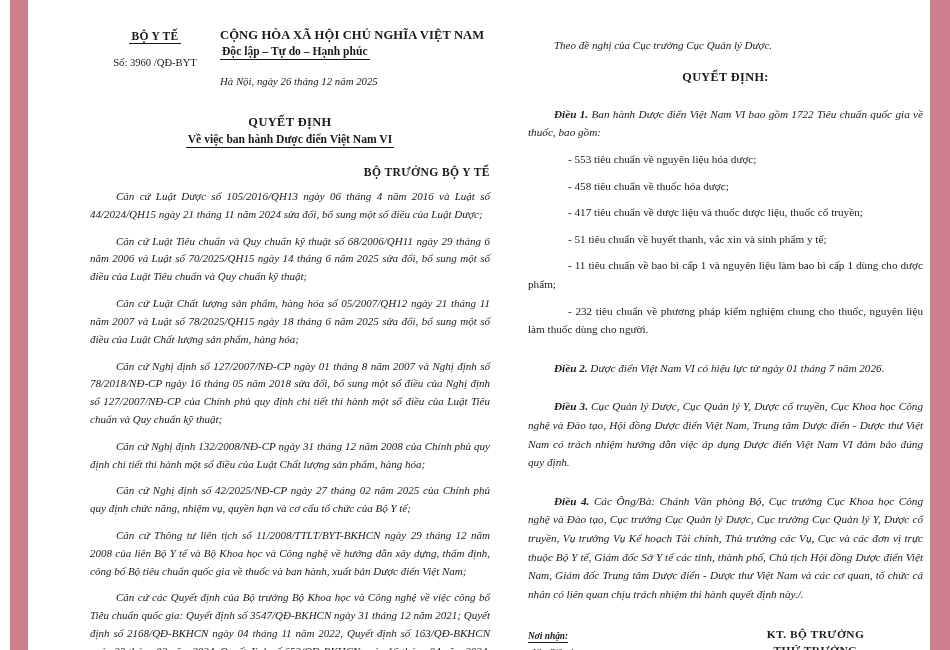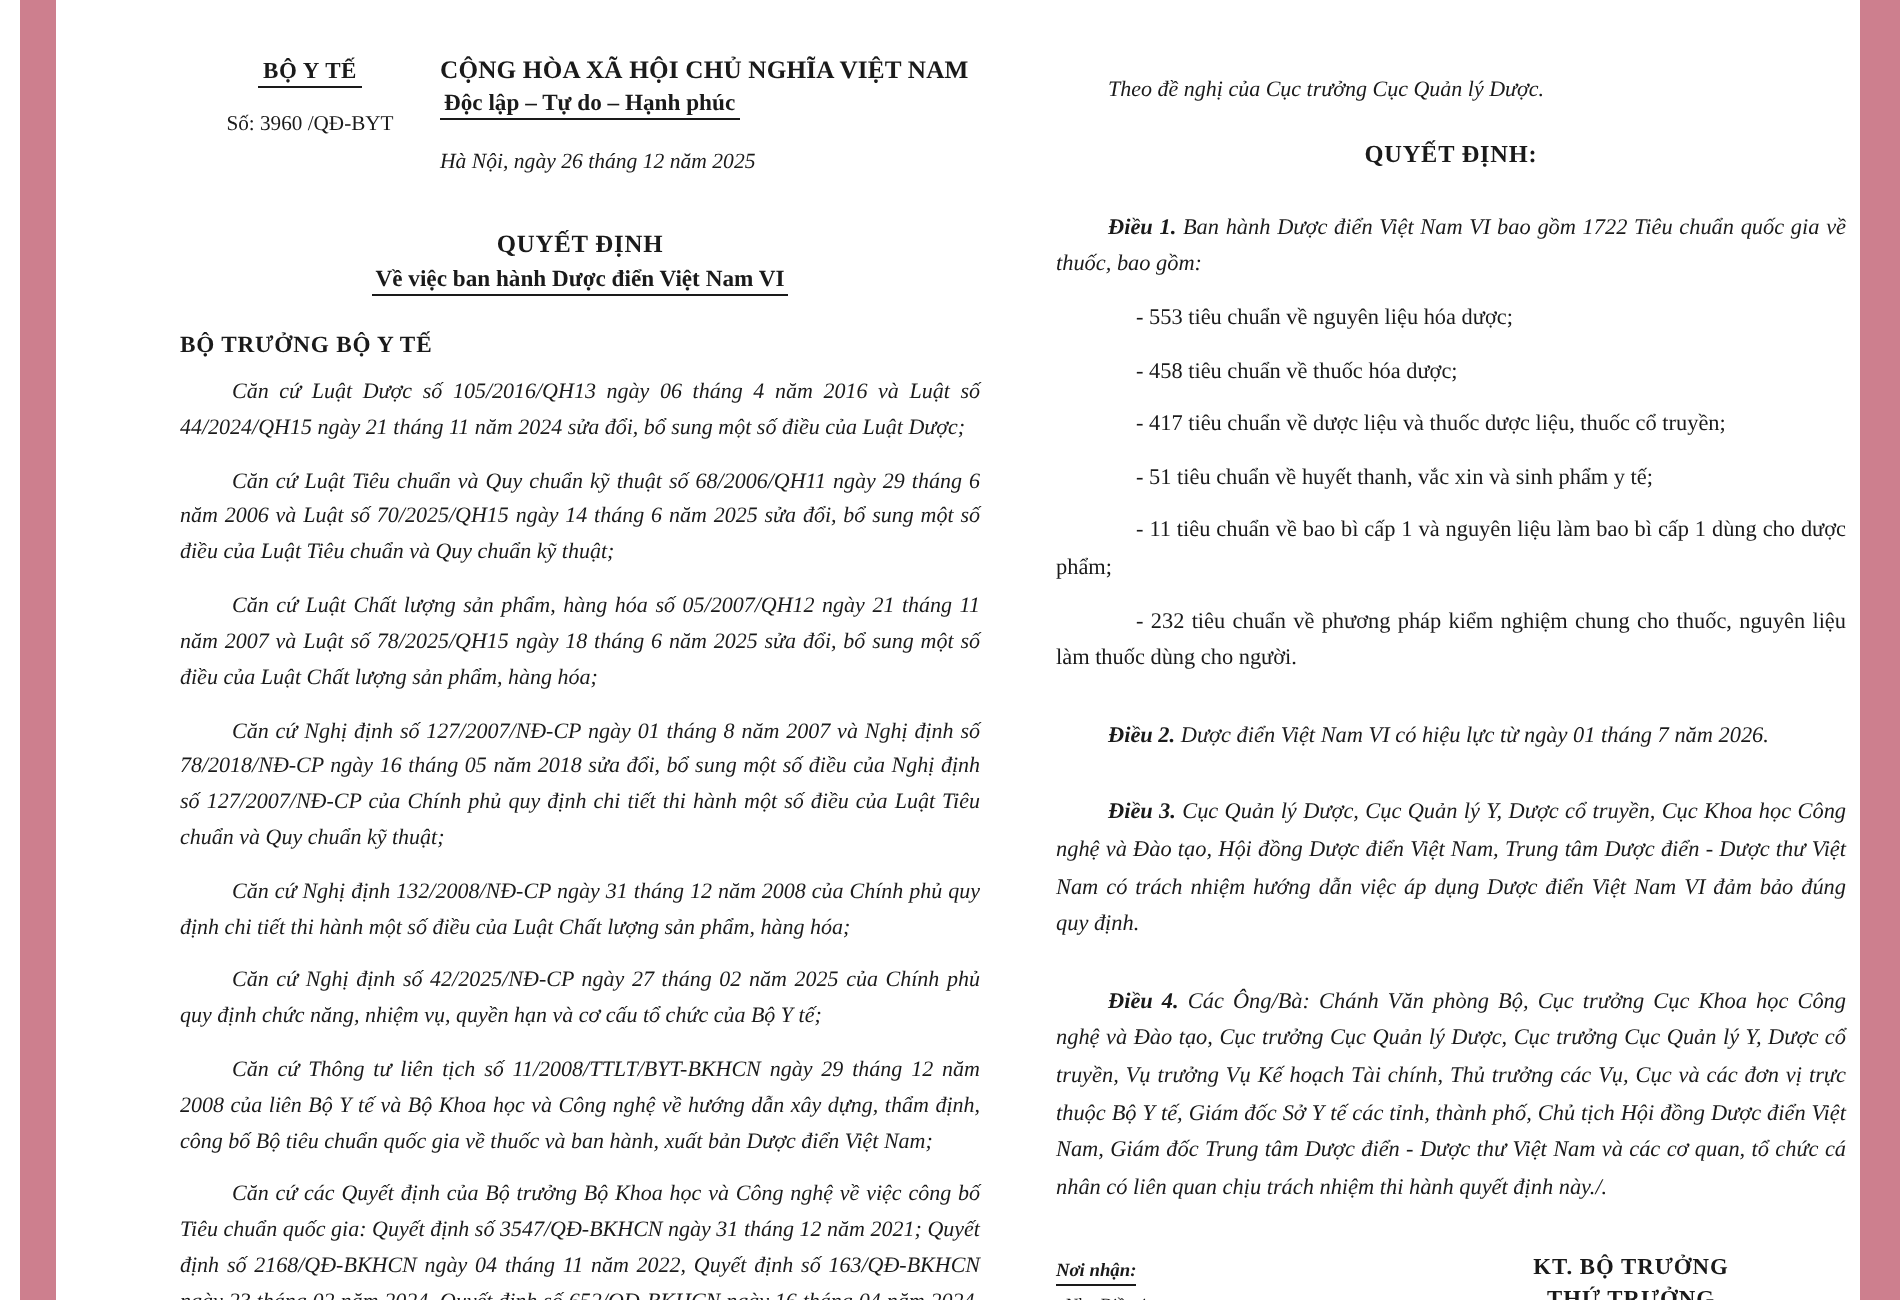--- a/index.html
+++ b/index.html
@@ -87,21 +87,21 @@
     font-size: 12.4px;
     font-weight: bold;
     letter-spacing: .4px;
   }
   .title-sub {
     font-size: 11.6px;
     font-weight: bold;
     margin-top: 3px;
   }
   .authority {
-    text-align: left;
+    text-align: right;
     font-size: 11.6px;
     font-weight: bold;
     letter-spacing: .4px;
     margin-top: 18px;
   }
 
   
   .p-italic {
     font-size: 11px;
     font-style: italic;

